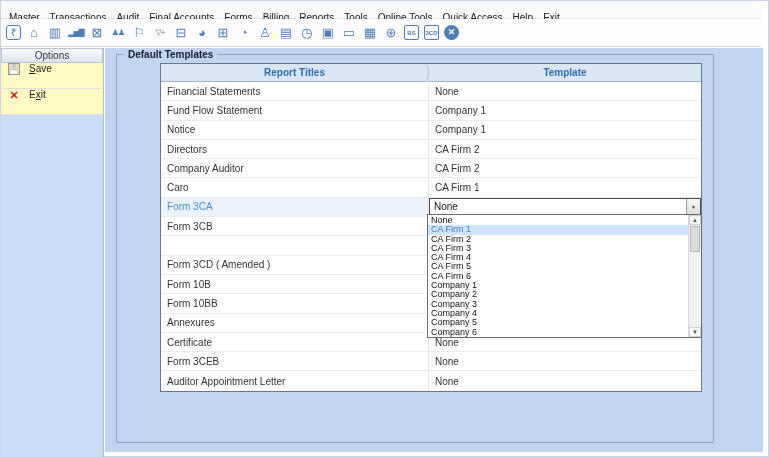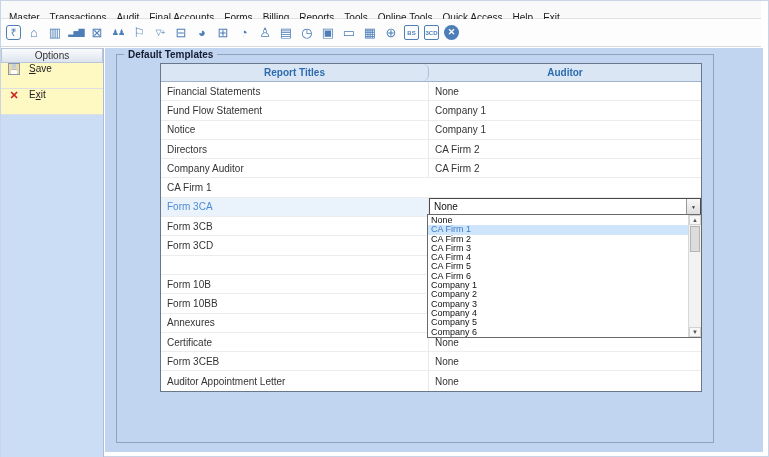--- a/index.html
+++ b/index.html
@@ -140,21 +140,21 @@
         </div>
       </div>
   </div>
 
   <div class="main">
     <div class="groupbox">
       <span class="groupbox-label">Default Templates</span>
       <div class="dtable">
         <div class="thead">
           <div class="th th1">Report Titles</div>
-          <div class="th th2">Auditor</div>
+          <div class="th th2">Template</div>
         </div>
         <div>
             <div class="trow">
               <div class="td1">
                 <span>Financial Statements</span>
               </div>
               <div class="td2">
                 <span>None</span>
               </div>
             </div>
@@ -184,20 +184,23 @@
             </div>
             <div class="trow">
               <div class="td1">
                 <span>Company Auditor</span>
               </div>
               <div class="td2">
                 <span>CA Firm 2</span>
               </div>
             </div>
             <div class="trow">
+              <div class="td1">
+                <span>Caro</span>
+              </div>
               <div class="td2">
                 <span>CA Firm 1</span>
               </div>
             </div>
             <div class="trow selected">
               <div class="td1">
                 <span>Form 3CA</span>
               </div>
               <div class="td2 combo-cell">
                 <div class="combobox">
@@ -210,28 +213,28 @@
             </div>
             <div class="trow">
               <div class="td1">
                 <span>Form 3CB</span>
               </div>
               <div class="td2">
                 <span></span>
               </div>
             </div>
             <div class="trow">
-              <div class="td1">
-                <span>Form 3CD</span>
-              </div>
-              <div class="td2">
-                <span></span>
-              </div>
-            </div>
-            <div class="trow">
+              <div class="td2">
+                <span></span>
+              </div>
+            </div>
+            <div class="trow">
+              <div class="td1">
+                <span>Form 3CD ( Amended )</span>
+              </div>
               <div class="td2">
                 <span></span>
               </div>
             </div>
             <div class="trow">
               <div class="td1">
                 <span>Form 10B</span>
               </div>
               <div class="td2">
                 <span></span>

